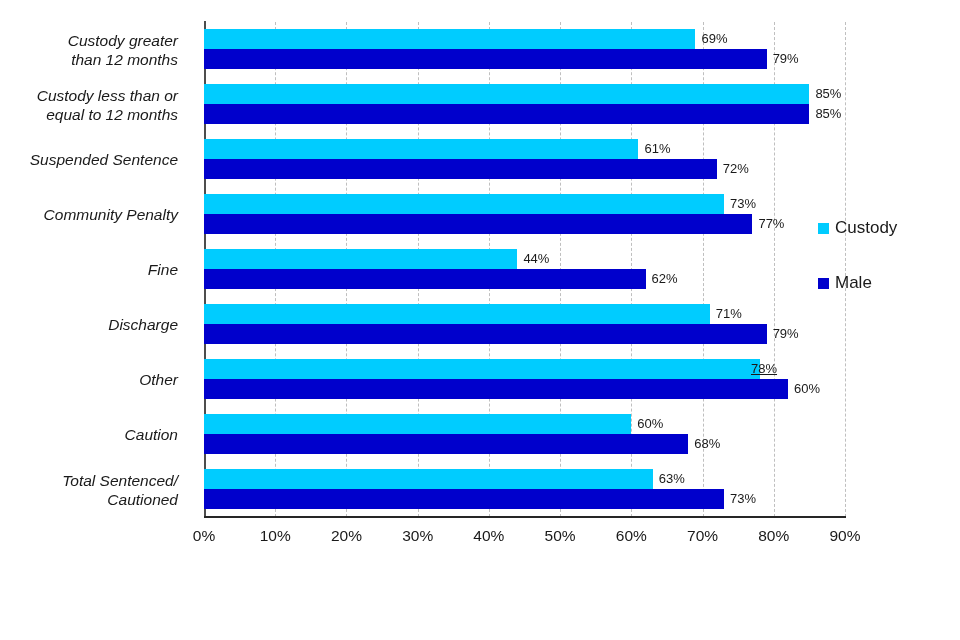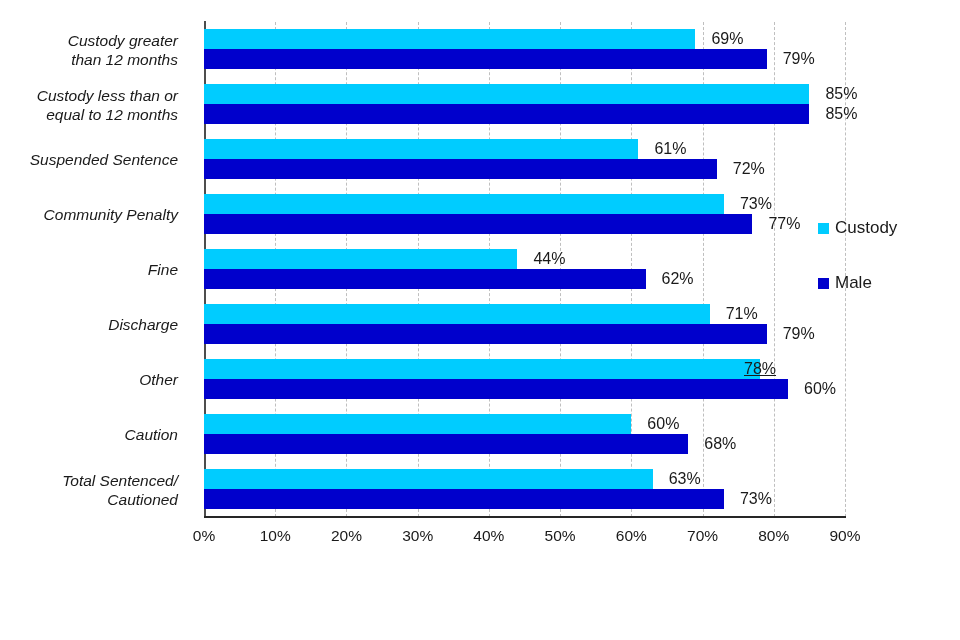--- a/index.html
+++ b/index.html
@@ -86,25 +86,25 @@
   }
   .bar {
     position: absolute;
     left: 0;
     height: 20px;
   }
   .bar.female { top: 7px;  background: #00CCFF; }
   .bar.male   { top: 27px; background: #0000CC; }
   .bar-value {
     position: absolute;
-    font-size: 16px;
+    font-size: 13px;
     line-height: 20px;
     color: #1a1a1a;
     white-space: nowrap;
-    padding-left: 16px;
+    padding-left: 6px;
   }
   .bar-value.female { top: 7px; }
   .bar-value.male   { top: 27px; }
 
   
   .xticks {
     position: absolute;
     left: 204px;
     top: 526px;
     width: 641px;
@@ -221,21 +221,21 @@
           <div class="bar-value male" style="left: 441.578px;">62%</div>
         </div>
         <div class="bar-group" style="top: 275px;">
           <div class="bar female" style="width: 505.678px; background: rgb(0, 204, 255);"></div>
           <div class="bar-value female" style="left: 505.678px;">71%</div>
           <div class="bar male" style="width: 562.656px; background: rgb(0, 0, 204);"></div>
           <div class="bar-value male" style="left: 562.656px;">79%</div>
         </div>
         <div class="bar-group" style="top: 330px;">
           <div class="bar female" style="width: 555.533px; background: rgb(0, 204, 255);"></div>
-          <div class="bar-value female" style="left: 524px; text-decoration: underline;">78%</div>
+          <div class="bar-value female" style="left: 541px; text-decoration: underline;">78%</div>
           <div class="bar male" style="width: 584.022px; background: rgb(0, 0, 204);"></div>
           <div class="bar-value male" style="left: 584.022px;">60%</div>
         </div>
         <div class="bar-group" style="top: 385px;">
           <div class="bar female" style="width: 427.333px; background: rgb(0, 204, 255);"></div>
           <div class="bar-value female" style="left: 427.333px;">60%</div>
           <div class="bar male" style="width: 484.311px; background: rgb(0, 0, 204);"></div>
           <div class="bar-value male" style="left: 484.311px;">68%</div>
         </div>
         <div class="bar-group" style="top: 440px;">

